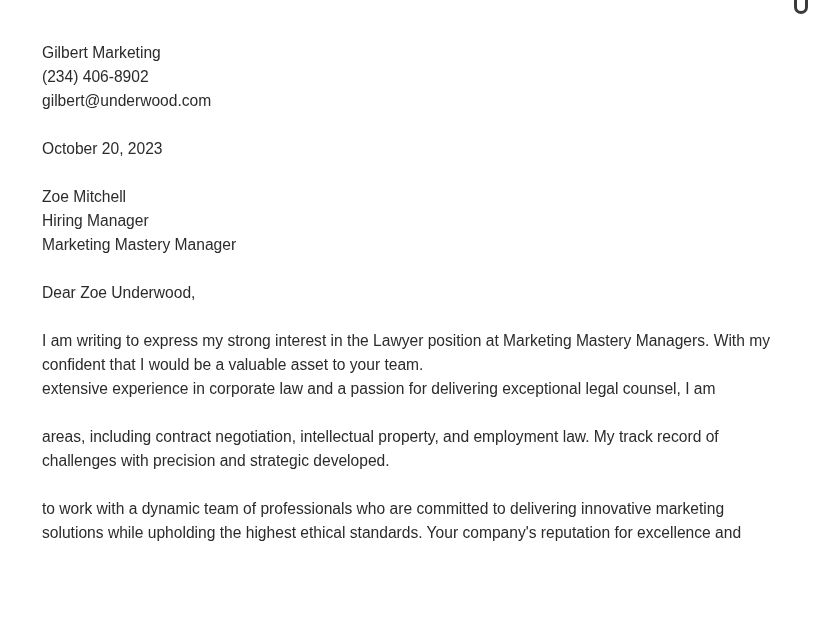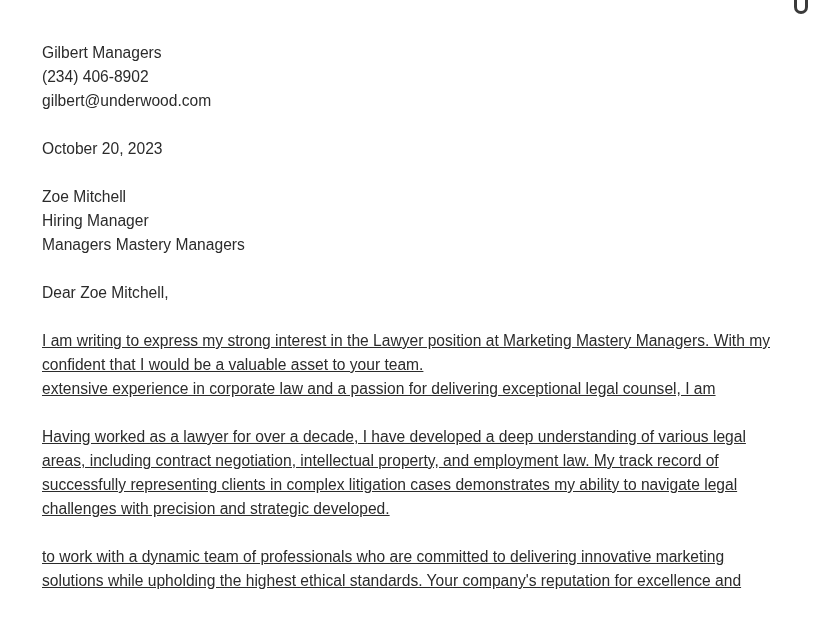--- a/index.html
+++ b/index.html
@@ -27,68 +27,65 @@
     display: block;
     white-space: nowrap;
   }
   .gap {
     height: 24px;
   }
   .para {
     margin: 0;
     white-space: normal;
     width: 760px;
-    text-decoration: underline;
   }
   .corner-glyph {
     position: absolute;
     left: 794px;
     top: -10px;
     width: 14px;
     height: 24px;
     border: 3px solid #3a3a3a;
     border-top: none;
     border-radius: 0 0 9px 9px;
     box-sizing: border-box;
   }
 </style>
 </head>
 <body>
 
 <div class="corner-glyph"></div>
 
 <div class="doc">
   <div>
-    <span class="line">Gilbert Managers</span>
+    <span class="line">Gilbert Marketing</span>
     <span class="line">(234) 406-8902</span>
     <span class="line">gilbert@underwood.com</span>
   </div>
   <div class="gap"></div>
   <span class="line">October 20, 2023</span>
   <div class="gap"></div>
   <div>
     <span class="line">Zoe Mitchell</span>
     <span class="line">Hiring Manager</span>
-    <span class="line">Managers Mastery Managers</span>
+    <span class="line">Marketing Mastery Manager</span>
   </div>
   <div class="gap"></div>
-  <span class="line">Dear Zoe Mitchell,</span>
+  <span class="line">Dear Zoe Underwood,</span>
   <div class="gap"></div>
 
   <div class="para">
     <span class="line">I am writing to express my strong interest in the Lawyer position at Marketing Mastery Managers. With my</span>
     <span class="line">confident that I would be a valuable asset to your team.</span>
     <span class="line">extensive experience in corporate law and a passion for delivering exceptional legal counsel, I am</span>
   </div>
   <div class="gap"></div>
 
   <div class="para">
-    <span class="line">Having worked as a lawyer for over a decade, I have developed a deep understanding of various legal</span>
     <span class="line">areas, including contract negotiation, intellectual property, and employment law. My track record of</span>
-    <span class="line">successfully representing clients in complex litigation cases demonstrates my ability to navigate legal</span>
     <span class="line">challenges with precision and strategic developed.</span>
   </div>
   <div class="gap"></div>
 
   <div class="para">
     <span class="line">to work with a dynamic team of professionals who are committed to delivering innovative marketing</span>
     <span class="line">solutions while upholding the highest ethical standards. Your company's reputation for excellence and</span>
   </div>
 </div>
 

